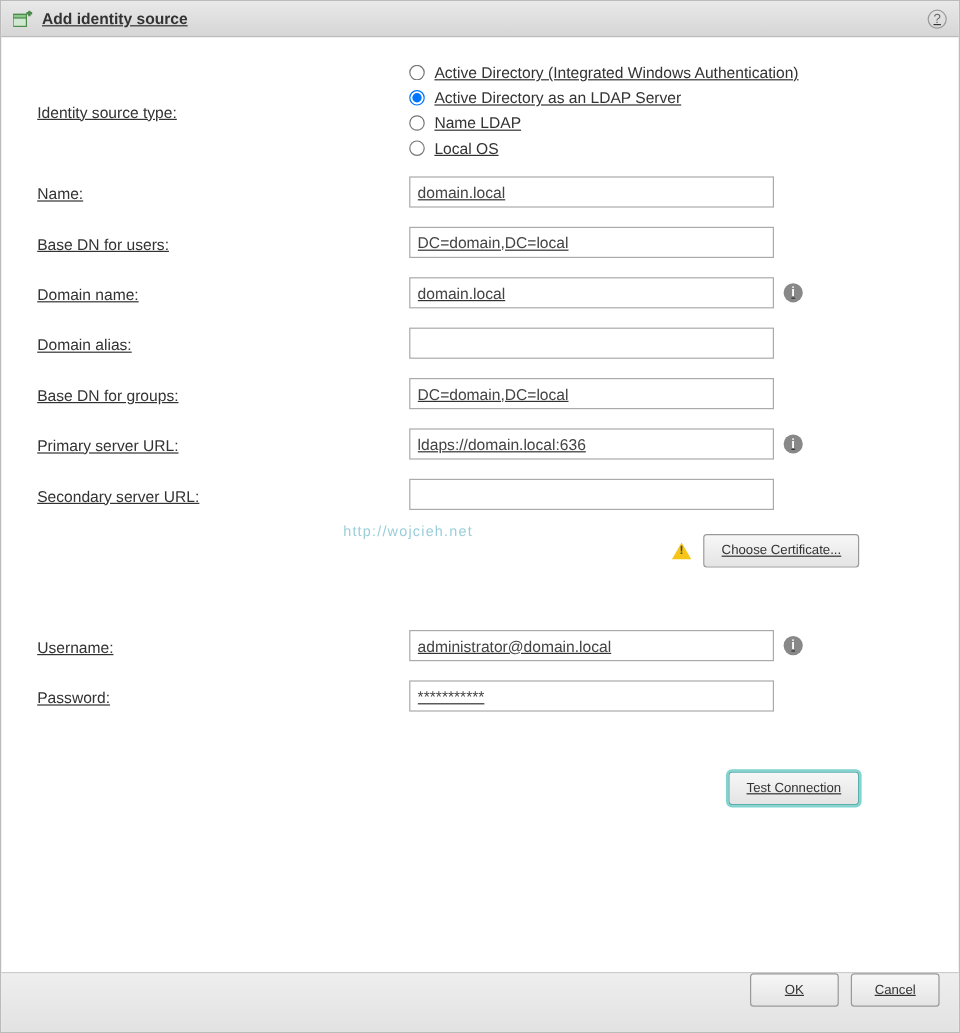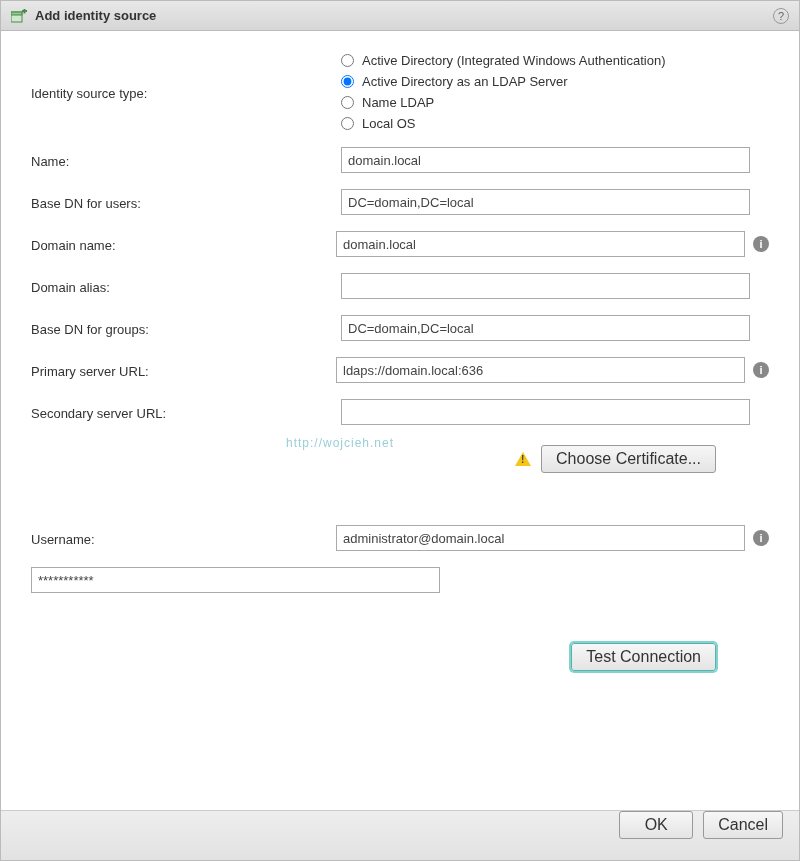--- a/index.html
+++ b/index.html
@@ -10,20 +10,21 @@
     color: #333;
     background: #ffffff;
   }
   .dialog {
     width: 800px;
     height: 861px;
     background: #fff;
     display: flex;
     flex-direction: column;
     border: 1px solid #bbb;
+    text-decoration: underline;
   }
   .titlebar {
     height: 30px;
     background: linear-gradient(#e8e8e8, #d6d6d6);
     border-bottom: 1px solid #bbb;
     display: flex;
     align-items: center;
     padding: 0 10px;
     gap: 8px;
   }
@@ -58,21 +59,21 @@
     gap: 8px;
   }
   .radio-group { display: flex; flex-direction: column; gap: 6px; }
   .radio-item { display: flex; align-items: center; gap: 8px; color: #333; }
   .radio-item input[type="radio"] { margin: 0; }
   .section-heading {
     color: #333;
     margin: 6px 0 40px 0;
   }
   input[type="text"], input[type="password"] {
-    width: 409px;
+    width: 304px;
     height: 26px;
     border: 1px solid #aaa;
     padding: 2px 6px;
     font-size: 13px;
     color: #444;
     background: #fff;
   }
   .info-icon {
     width: 16px; height: 16px;
     border-radius: 50%;
@@ -108,21 +109,21 @@
     font-size: 10px;
     color: #444;
     font-weight: bold;
   }
   button.std {
     height: 28px;
     padding: 0 14px;
     background: linear-gradient(#f7f7f7, #e4e4e4);
     border: 1px solid #999;
     border-radius: 3px;
-    font-size: 16px;
+    font-size: 11px;
     color: #333;
     cursor: pointer;
   }
   .test-row {
     display: flex;
     justify-content: flex-end;
     width: 375px;
     margin-top: 34px;
   }
   button.highlight {
@@ -264,20 +265,21 @@
 
     <div class="row">
       <div class="label-col">Username:</div>
       <div class="field-col">
         <input type="text" value="administrator@domain.local" style="">
         <span class="info-icon">i</span>
       </div>
     </div>
 
     <div class="row">
+      <div class="label-col">Password:</div>
       <div class="field-col">
         <input type="text" value="***********" style="">
       </div>
     </div>
 
     <div class="row">
       <div class="label-col"></div>
       <div class="field-col">
         <div class="test-row">
           <button class="std highlight">Test Connection</button>

